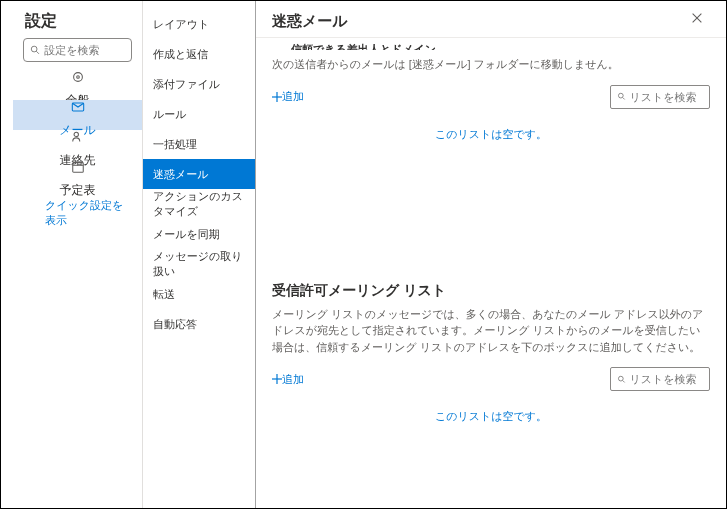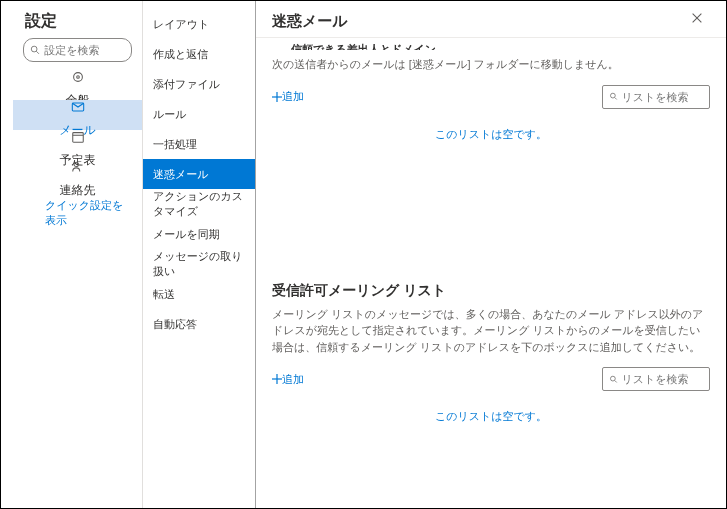--- a/index.html
+++ b/index.html
@@ -1,41 +1,41 @@
 <!DOCTYPE html>
 <html><head>
 <meta charset="utf-8">
 <style>
 * { box-sizing: border-box; margin: 0; padding: 0; }
 body { font-family: 'Segoe UI', 'Meiryo', sans-serif; font-size: 12px; color: #323130; background: #fff; width: 727px; height: 509px; overflow: hidden; }
 .container { display: flex; height: 100%; border: 1px solid #000; }
 .col1 { width: 130px; border-right: 1px solid #e1dfdd; display: flex; flex-direction: column; margin-left: 12px; }
 .col1-title { font-size: 16px; font-weight: 600; padding: 10px 12px 6px; }
 .search-wrap { padding: 0 10px 8px; }
-.search-box { display: flex; align-items: center; border: 1px solid #8a8886; border-radius: 10px; height: 24px; padding: 0 6px; }
+.search-box { display: flex; align-items: center; border: 1px solid #8a8886; border-radius: 4px; height: 24px; padding: 0 6px; }
 .search-box input { border: none; outline: none; width: 100%; font-size: 11px; color: #605e5c; background: transparent; }
 .search-box .sicon { width: 12px; height: 12px; margin-right: 4px; }
 .nav-item { display: flex; align-items: center; height: 30px; padding: 0 12px; cursor: pointer; gap: 8px; flex-direction: column; }
 .nav-item.active { background: #cfe0f4; color: #0078d4; }
 .nav-item .nicon { width: 14px; height: 14px; flex-shrink: 0; }
 .nav-item span { font-size: 12px; }
 .quick-link { color: #0078d4; font-size: 11px; padding: 8px 12px 0 32px; cursor: pointer; }
 .col2 { width: 113px; border-right: 1px solid #a3a3a3; padding-top: 8px; }
 .sub-item { height: 30px; display: flex; align-items: center; padding: 0 10px; cursor: pointer; font-size: 11px; color: #323130; }
 .sub-item.active { background: #0078d4; color: #fff; }
 .col3 { flex: 1; display: flex; flex-direction: column; position: relative; overflow: hidden; }
 .pane-header { display: flex; align-items: center; justify-content: space-between; padding: 10px 16px 6px; border-bottom: 1px solid #edebe9; }
 .pane-title { font-size: 15px; font-weight: 600; }
 .close-btn { width: 20px; height: 20px; cursor: pointer; color: #605e5c; }
 .pane-body { flex: 1; overflow-y: auto; padding: 0 16px 16px; }
 .section-top-cut { font-size: 11px; font-weight: 600; color: #323130; margin-top: 4px; overflow: hidden; height: 8px; margin-left: 19px; }
 .desc { font-size: 11px; color: #605e5c; margin-top: 6px; line-height: 1.5; }
 .row-actions { display: flex; justify-content: space-between; align-items: center; margin-top: 12px; }
 .add-btn { color: #0078d4; font-size: 11px; cursor: pointer; display: flex; align-items: center; }
-.list-search { border: 1px solid #8a8886; border-radius: 2px; height: 24px; width: 108px; display: flex; align-items: center; padding: 0 6px; }
+.list-search { border: 1px solid #8a8886; border-radius: 2px; height: 24px; width: 100px; display: flex; align-items: center; padding: 0 6px; }
 .list-search input { border: none; outline: none; font-size: 11px; width: 100%; background: transparent; color: #605e5c; }
 .list-search .sicon { width: 11px; height: 11px; margin-right: 3px; }
 .empty-msg { text-align: center; color: #0078d4; font-size: 11px; margin-top: 18px; }
 .section-h { font-size: 14px; font-weight: 600; margin-top: 40px; }
 .spacer-big { height: 100px; }
 svg { display: block; }
 </style>
 </head>
 <body>
 
@@ -61,31 +61,31 @@
     </div>
     <div class="nav-item active">
       <svg class="nicon" viewBox="0 0 16 16">
           <rect x="1.5" y="3.5" width="13" height="9" rx="1" fill="none" stroke="#0078d4" stroke-width="1.2"></rect>
           <path d="M2 4l6 4 6-4" fill="none" stroke="#0078d4" stroke-width="1.2"></path>
         </svg>
       <span>メール</span>
     </div>
     <div class="nav-item">
       <svg class="nicon" viewBox="0 0 16 16">
+          <circle cx="6" cy="5" r="2.5" fill="none" stroke="#605e5c" stroke-width="1.2"></circle>
+          <path d="M2 13c0-2.2 1.8-4 4-4s4 1.8 4 4" fill="none" stroke="#605e5c" stroke-width="1.2"></path>
+        </svg>
+      <span>連絡先</span>
+    </div>
+    <div class="nav-item">
+      <svg class="nicon" viewBox="0 0 16 16">
           <rect x="2" y="3" width="12" height="11" rx="1" fill="none" stroke="#605e5c" stroke-width="1.2"></rect>
           <line x1="2" y1="6" x2="14" y2="6" stroke="#605e5c" stroke-width="1.2"></line>
         </svg>
       <span>予定表</span>
-    </div>
-    <div class="nav-item">
-      <svg class="nicon" viewBox="0 0 16 16">
-          <circle cx="6" cy="5" r="2.5" fill="none" stroke="#605e5c" stroke-width="1.2"></circle>
-          <path d="M2 13c0-2.2 1.8-4 4-4s4 1.8 4 4" fill="none" stroke="#605e5c" stroke-width="1.2"></path>
-        </svg>
-      <span>連絡先</span>
     </div>
     <div class="quick-link">クイック設定を表示</div>
   </div>
 
   <div class="col2">
     <div class="sub-item">
         <span>レイアウト</span>
       </div>
     <div class="sub-item">
         <span>作成と返信</span>

